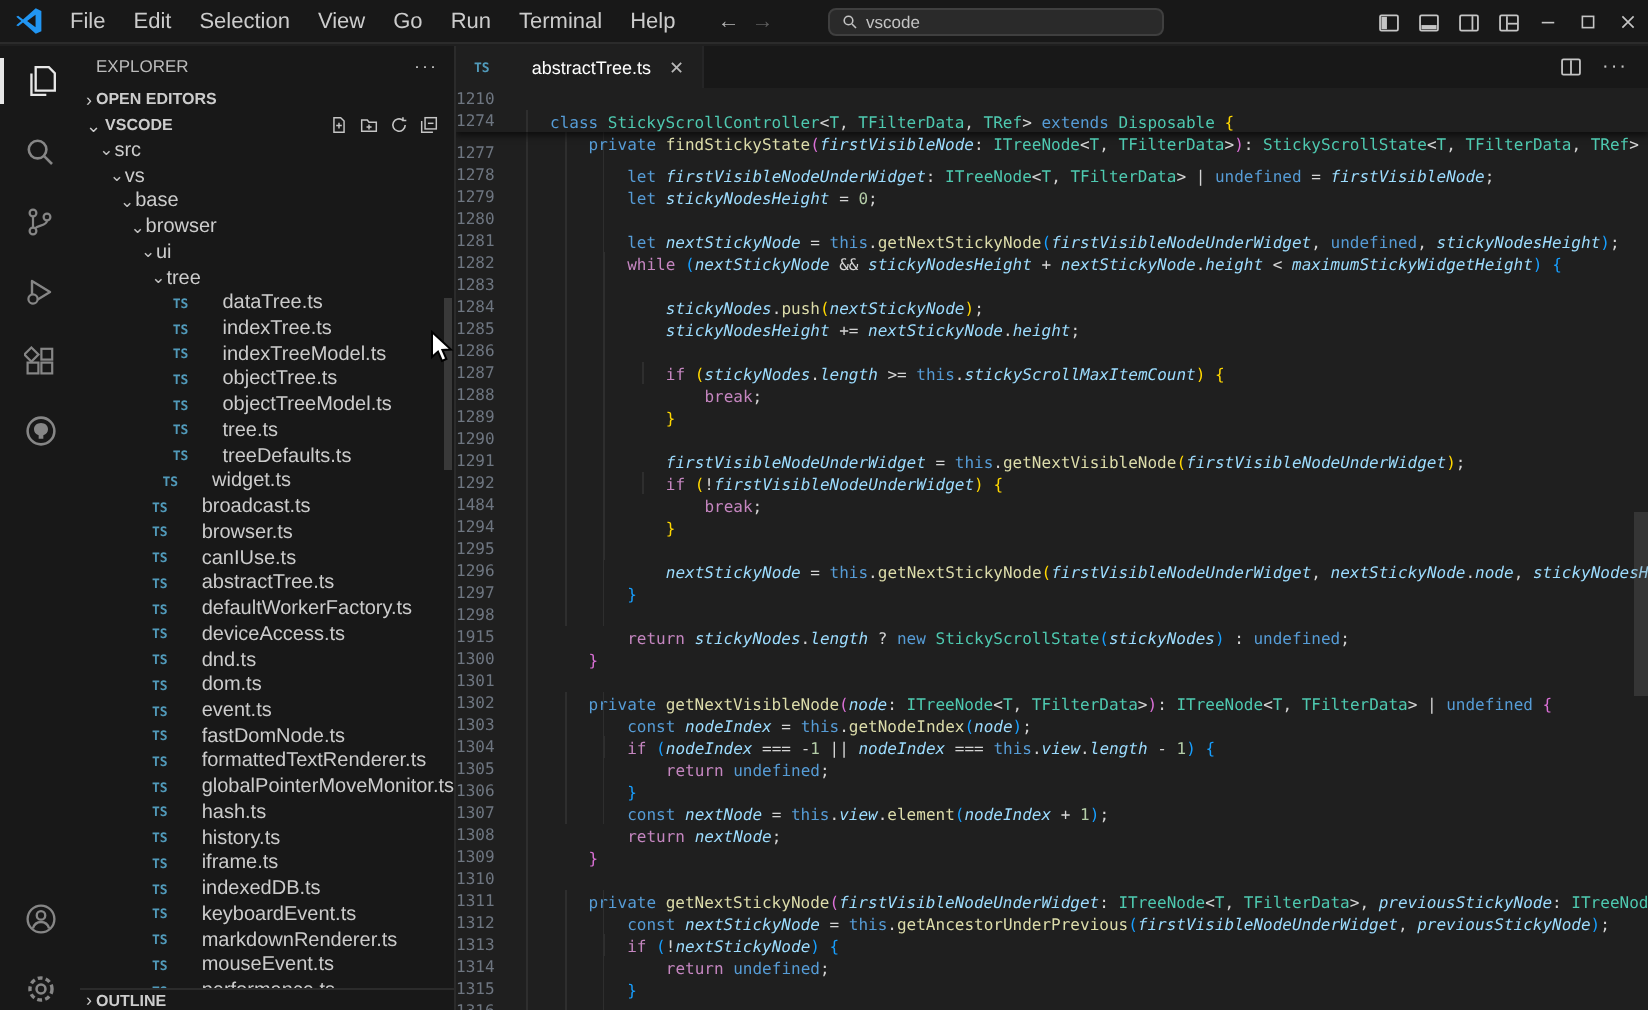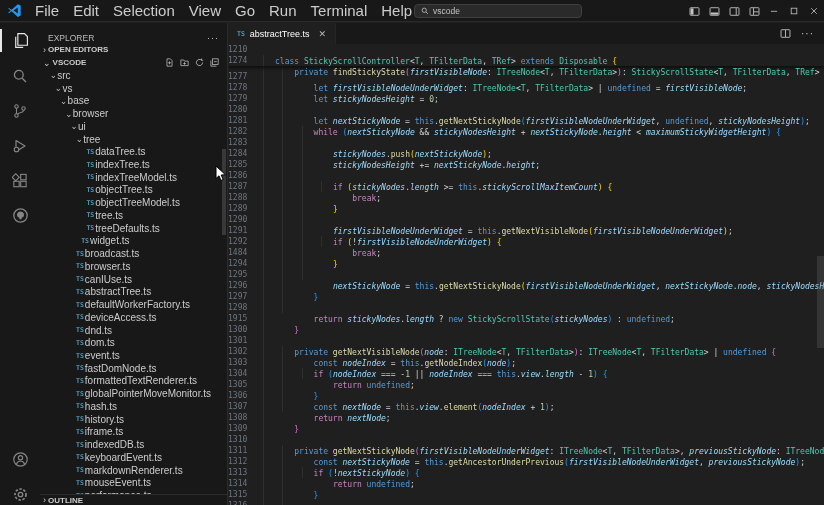--- a/index.html
+++ b/index.html
@@ -5,49 +5,49 @@
   html,body{margin:0;padding:0;background:#000;}
   *{box-sizing:border-box;}
   #window{
     position:relative;width:824px;height:505px;background:#1f1f1f;overflow:hidden;
     font-family:"Liberation Sans",sans-serif;color:#cccccc;cursor:default;
   }
   
   #titlebar{position:absolute;top:0;left:0;width:824px;height:22px;background:#181818;
     border-bottom:1px solid #2b2b2b;display:flex;align-items:center;}
   #vscode-logo{width:15px;height:15px;margin:0 6px 0 7px;flex:none;}
-  .menu-item{font-size:15px;padding:0 7px;line-height:22px;color:#cccccc;white-space:nowrap;}
+  .menu-item{font-size:11px;padding:0 7px;line-height:22px;color:#cccccc;white-space:nowrap;}
   #nav-arrows{display:flex;gap:6px;margin-left:14px;font-size:11px;color:#b6b6b6;}
   #nav-arrows .fwd{color:#5f5f5f;}
   #command-center{position:absolute;left:414px;top:4px;width:168px;height:14px;background:#2a2a2a;
     border:1px solid #3f3f3f;border-radius:4px;display:flex;align-items:center;padding:0 6px;gap:4px;}
   #command-center .cc-text{font-size:8.5px;color:#c3c3c3;line-height:12px;}
   #window-controls{position:absolute;right:0;top:0;height:22px;display:flex;align-items:center;}
   .wc{width:20px;height:22px;display:flex;align-items:center;justify-content:center;color:#c5c5c5;}
   .wc svg{display:block;}
   
   #main{position:absolute;top:23px;left:0;width:824px;height:482px;display:flex;}
   
   #activitybar{width:40px;height:100%;background:#181818;flex:none;display:flex;flex-direction:column;align-items:center;position:relative;}
   .ab-slot{width:40px;height:35px;display:flex;align-items:center;justify-content:center;color:#868686;position:relative;}
   .ab-slot.active{color:#e7e7e7;}
   .ab-slot.active::before{content:"";position:absolute;left:0;top:6px;bottom:6px;width:1.5px;background:#e7e7e7;}
   #ab-bottom{position:absolute;bottom:-7px;left:0;width:40px;display:flex;flex-direction:column;align-items:center;}
   
   #sidebar{width:188px;height:100%;background:#181818;flex:none;border-right:1px solid #2b2b2b;position:relative;overflow:hidden;font-size:9px;}
-  #sb-header{height:15px;display:flex;align-items:flex-start;padding:10px 8px;color:#bbbbbb;font-size:8.5px;gap:44px;}
+  #sb-header{height:15px;display:flex;align-items:center;padding:10px 8px;color:#bbbbbb;font-size:8.5px;gap:44px;}
   #sb-header .dots{margin-left:auto;color:#cccccc;font-size:9px;letter-spacing:1px;}
   .sb-section{height:13px;display:flex;align-items:center;font-weight:bold;font-size:8px;color:#cccccc;padding-left:3px;}
   .sb-section .chev{font-size:9px;margin-right:2px;color:#cccccc;font-weight:normal;}
   #sb-root-actions{margin-left:auto;display:flex;gap:6px;padding-right:8px;color:#c5c5c5;}
   #sb-root-actions svg{display:block;}
   #tree{position:relative;}
   .trow{height:12.74px;display:flex;align-items:center;white-space:nowrap;color:#cccccc;}
   .trow .chev{width:8px;font-size:8.5px;color:#c0c0c0;flex:none;text-align:center;transform:translateY(-0.5px);}
-  .ts-badge{flex:none;font-weight:bold;font-size:6.5px;color:#519aba;margin-right:1px;font-family:"DejaVu Sans Mono",monospace;}
+  .ts-badge{flex:none;font-weight:bold;font-size:6.5px;color:#519aba;margin-right:17px;font-family:"DejaVu Sans Mono",monospace;}
   .trow .lbl{font-size:10px;}
   #outline-row{position:absolute;bottom:0;left:0;right:0;height:11px;border-top:1px solid #2b2b2b;background:#181818;
     display:flex;align-items:center;font-weight:bold;font-size:8px;padding-left:3px;}
   #outline-row .chev{font-size:9px;margin-right:2px;font-weight:normal;}
   #sb-scrollthumb{position:absolute;right:1px;top:126px;width:4px;height:86px;background:rgba(121,121,121,0.35);}
   
   #editor{flex:1;height:100%;background:#1f1f1f;position:relative;overflow:hidden;}
   #tabbar{height:21px;background:#181818;display:flex;align-items:stretch;}
   #tab-active{background:#1f1f1f;display:flex;align-items:center;padding:0 9px;border-right:1px solid #252526;gap:4px;}
   #tab-active .tab-name{font-size:9px;color:#ffffff;}

